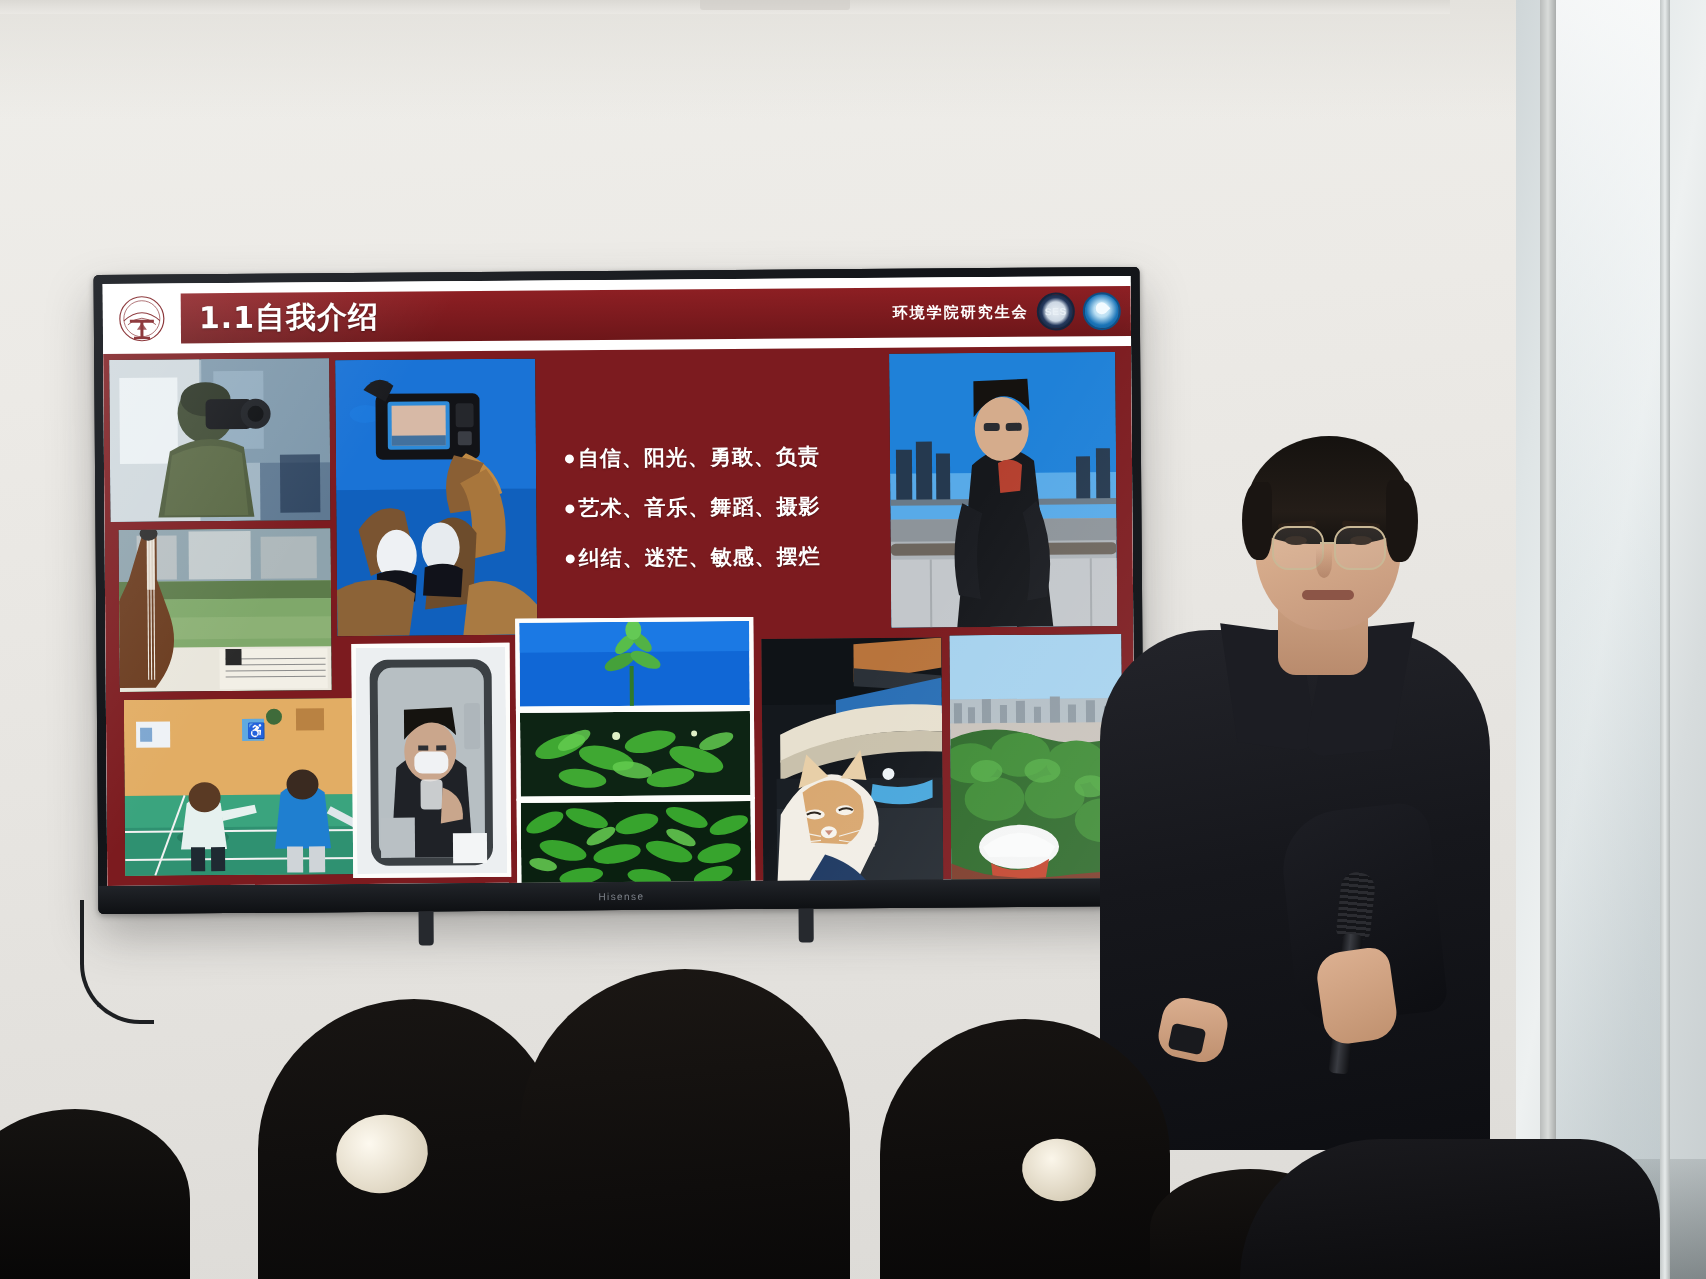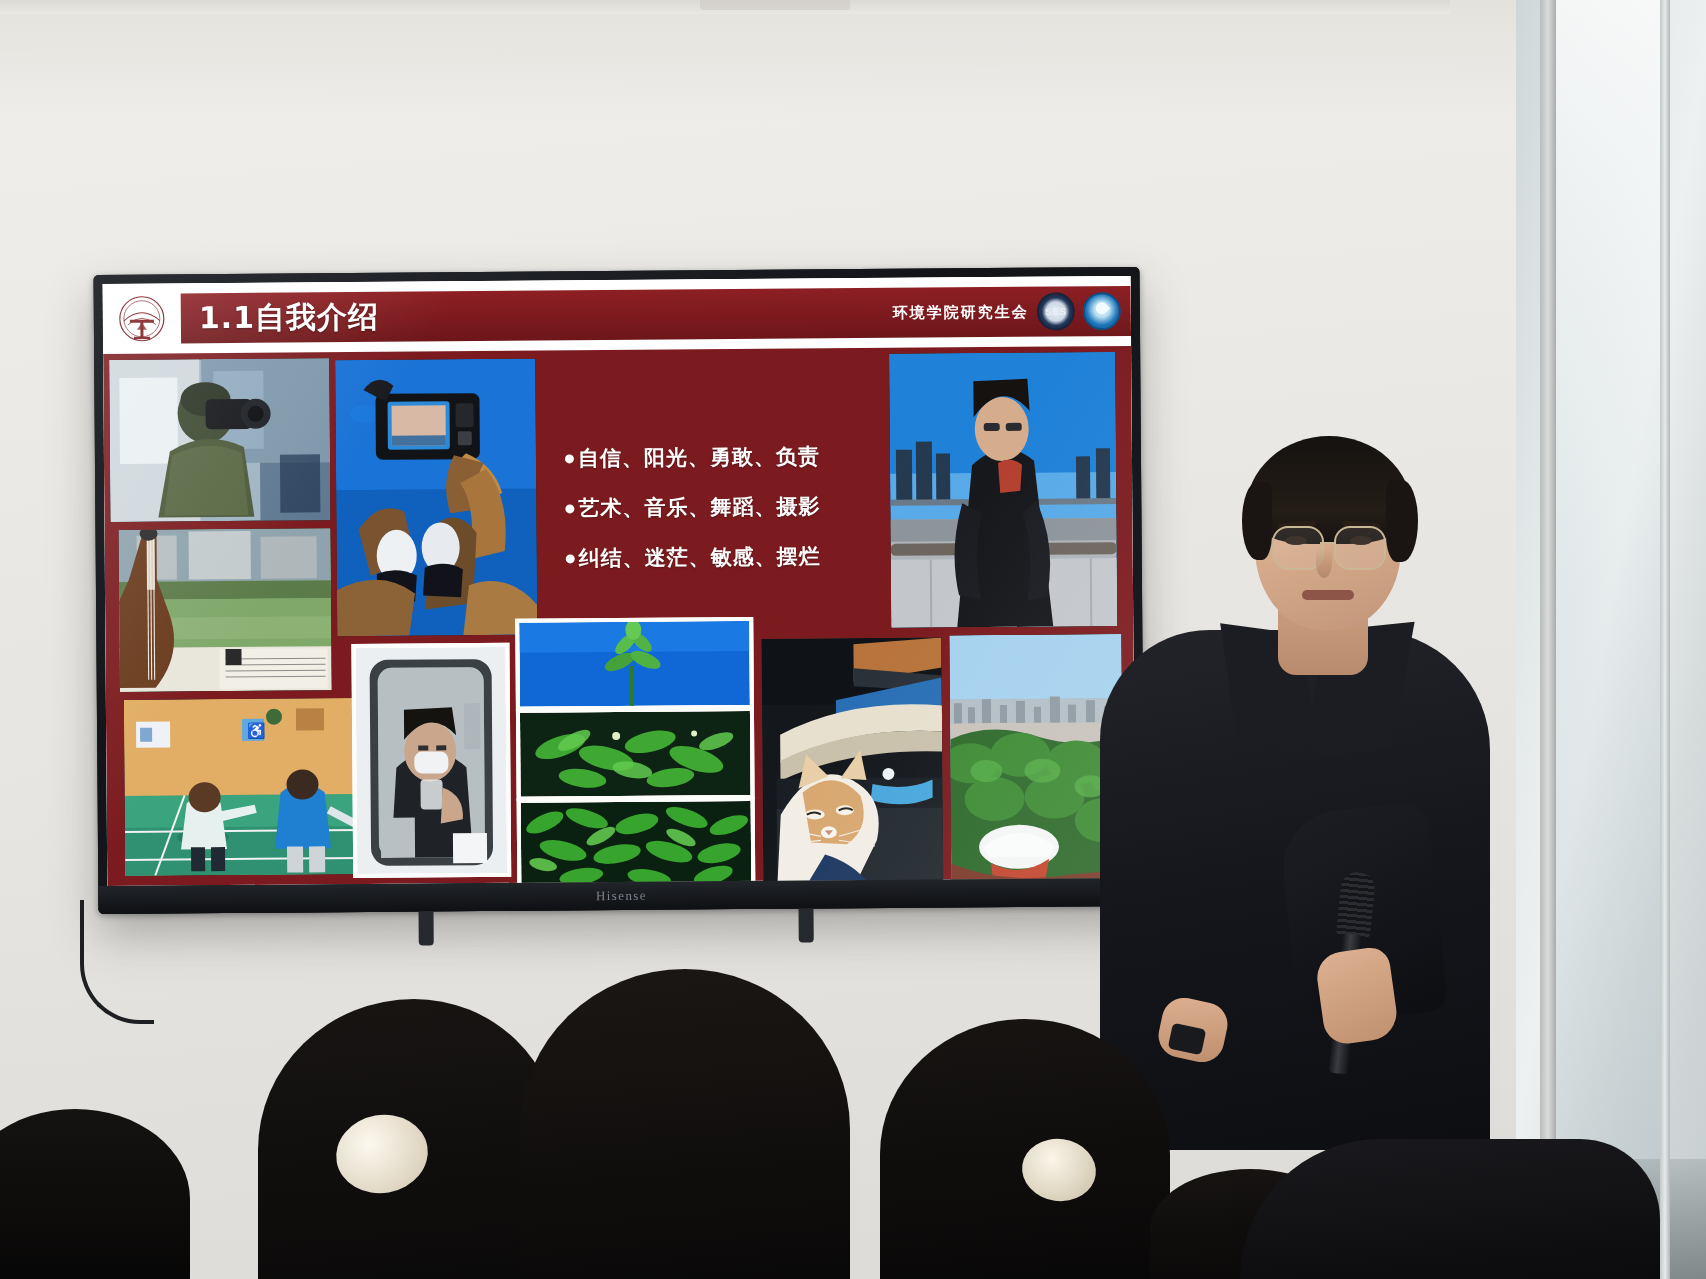--- a/index.html
+++ b/index.html
@@ -62,22 +62,22 @@
     position:absolute;left:9px;top:9px;right:9px;bottom:28px;
     overflow:hidden;background:#fff;
   }
   .tv-chin{
     position:absolute;left:0;right:0;bottom:0;height:28px;
     background:linear-gradient(180deg,#212429,#0e1013);
     border-radius:0 0 5px 5px;
     display:flex;align-items:center;justify-content:center;
   }
   .tv-brand{
-    color:#7d828a;font-size:13px;letter-spacing:1.4px;
-    font-family:Liberation Serif, serif;
+    color:#7d828a;font-size:10px;letter-spacing:1.4px;
+    font-family:Liberation Sans, sans-serif;
   }
   .tv-foot{
     position:absolute;width:15px;height:34px;background:#26292e;
     border-radius:0 0 4px 4px;top:639px;
   }
   .tv-foot.l{left:320px;}
   .tv-foot.r{left:700px;}
   .tv-cable{
     position:absolute;left:80px;top:900px;width:70px;height:120px;
     border-left:4px solid #1d1f22;border-bottom:4px solid #1d1f22;

